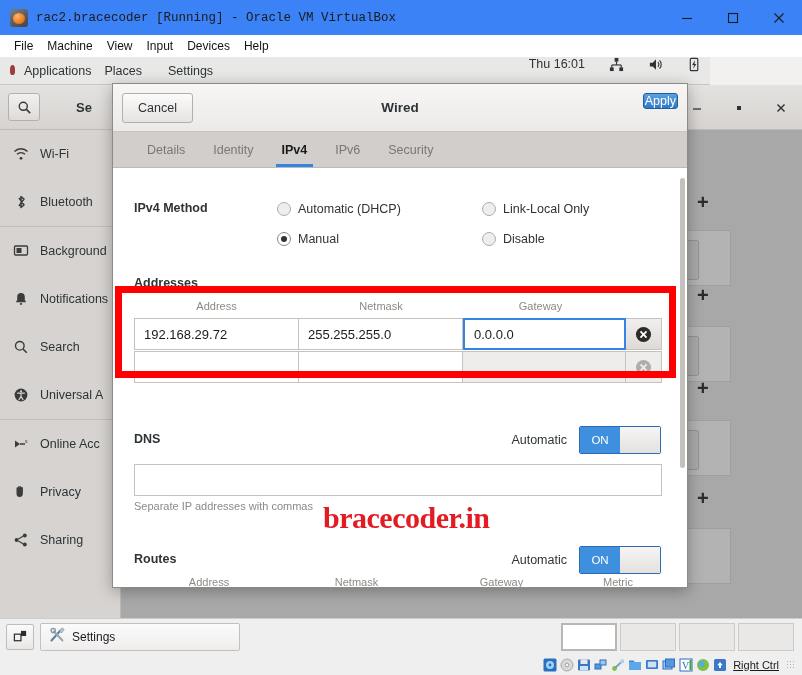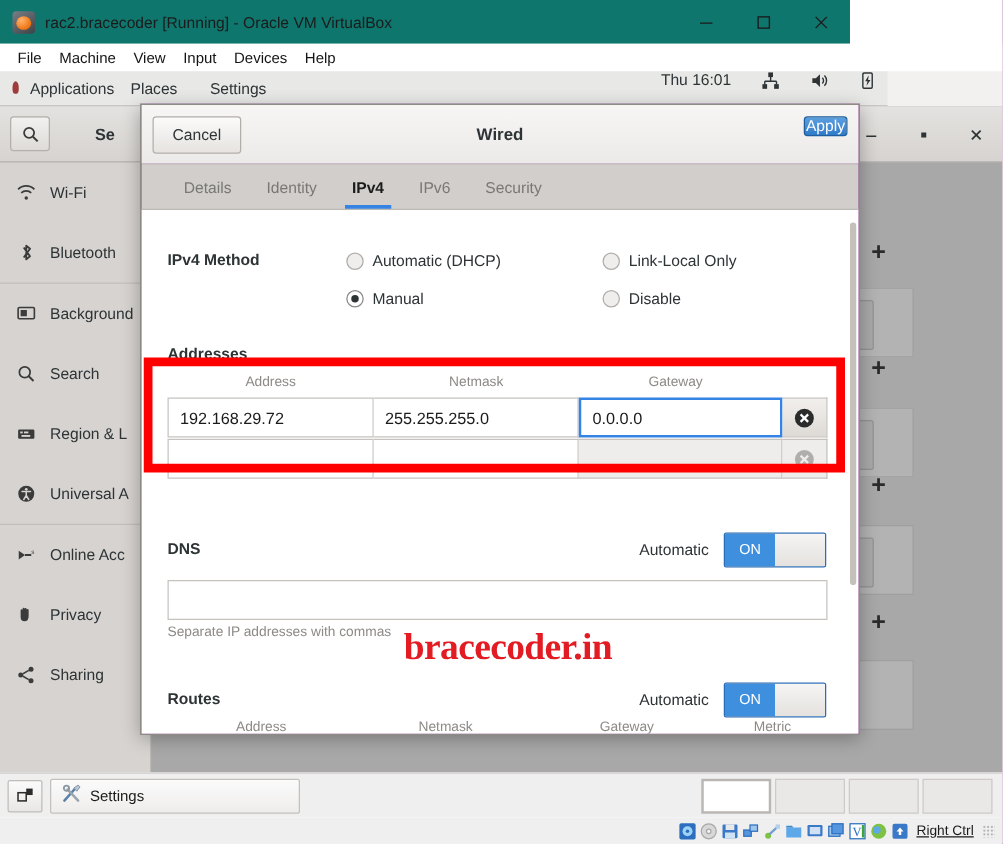--- a/index.html
+++ b/index.html
@@ -7,22 +7,22 @@
     margin: 0; padding: 0;
     width: 802px; height: 675px;
     overflow: hidden;
     font-family: "Liberation Sans", sans-serif;
     background: #ffffff;
   }
   #root { position: relative; width: 802px; height: 675px; }
 
   
   .vbox-titlebar {
-    position: absolute; left: 0; top: 0; width: 680px; height: 35px;
-    background: #0f766e; display: flex; align-items: center;
+    position: absolute; left: 0; top: 0; width: 802px; height: 35px;
+    background: #3b82f6; display: flex; align-items: center; font-family: Liberation Mono, monospace;
   }
   .vbox-icon {
     width: 18px; height: 18px; margin-left: 10px; margin-right: 8px;
     border-radius: 3px;
     background: linear-gradient(145deg,#7a7f86 0%,#5d6369 45%,#3e4347 100%);
     position: relative; flex: none;
   }
   .vbox-icon::after {
     content: ""; position: absolute; left: 3px; top: 4px;
     width: 12px; height: 11px; border-radius: 50%;
@@ -418,36 +418,34 @@
             <svg width="16" height="16" viewBox="0 0 16 16">
                 <rect x="1.5" y="3" width="13" height="9" rx="1" fill="none" stroke="#3b3b3b" stroke-width="1.3"></rect>
                 <rect x="3.5" y="5" width="5" height="5" fill="#3b3b3b"></rect>
               </svg>
           </span>
           <span class="sb-label">Background</span>
         </div>
         <div class="sb-item">
           <span class="sb-ico">
             <svg width="16" height="16" viewBox="0 0 16 16">
+                <path d="M8 2 C5.5 2 4.2 3.6 4.2 6 L4.2 9 L2.8 11.3 L13.2 11.3 L11.8 9 L11.8 6 C11.8 3.6 10.5 2 8 2 Z" fill="#3b3b3b"></path>
+                <rect x="6.8" y="12" width="2.4" height="1.8" rx="1" fill="#3b3b3b"></rect>
+              </svg>
+          </span>
+          <span class="sb-label">Notifications</span>
+        </div>
+        <div class="sb-item">
+          <span class="sb-ico">
+            <svg width="16" height="16" viewBox="0 0 16 16">
                 <circle cx="6.8" cy="6.8" r="4.3" fill="none" stroke="#3b3b3b" stroke-width="1.4"></circle>
                 <line x1="10" y1="10" x2="13.8" y2="13.8" stroke="#3b3b3b" stroke-width="1.6"></line>
               </svg>
           </span>
           <span class="sb-label">Search</span>
-        </div>
-        <div class="sb-item">
-          <span class="sb-ico">
-            <svg width="16" height="16" viewBox="0 0 16 16">
-                <rect x="1.5" y="4.5" width="13" height="7.5" rx="1" fill="#3b3b3b"></rect>
-                <rect x="3.2" y="6.2" width="2" height="1.5" fill="#d6d3d0"></rect>
-                <rect x="6.2" y="6.2" width="3.5" height="1.5" fill="#d6d3d0"></rect>
-                <rect x="4.2" y="9" width="7" height="1.5" fill="#d6d3d0"></rect>
-              </svg>
-          </span>
-          <span class="sb-label">Region &amp; L</span>
         </div>
         <div class="sb-item">
           <span class="sb-ico">
             <svg width="16" height="16" viewBox="0 0 16 16">
                 <circle cx="8" cy="8" r="6.4" fill="#3b3b3b"></circle>
                 <circle cx="8" cy="4.4" r="1.1" fill="#d6d3d0"></circle>
                 <path d="M4.6 6.2 L11.4 6.2 M8 6.2 L8 9.4 M8 9.4 L6 12.6 M8 9.4 L10 12.6" stroke="#d6d3d0" stroke-width="1.2" fill="none" stroke-linecap="round"></path>
               </svg>
           </span>
           <span class="sb-label">Universal A</span>

